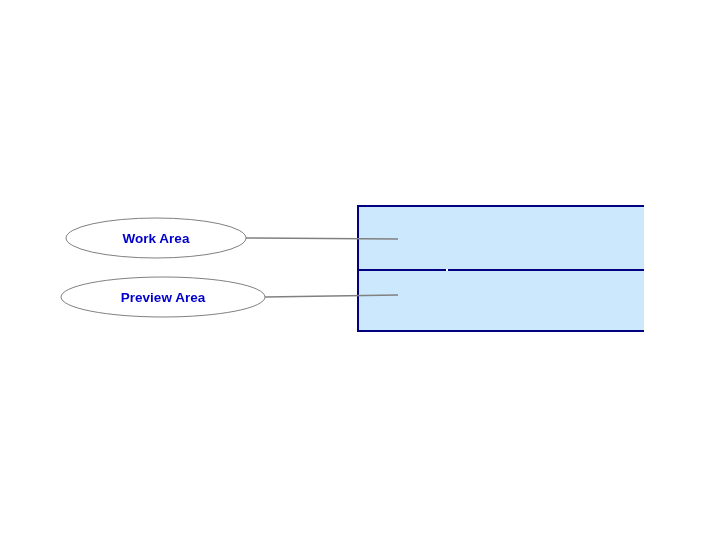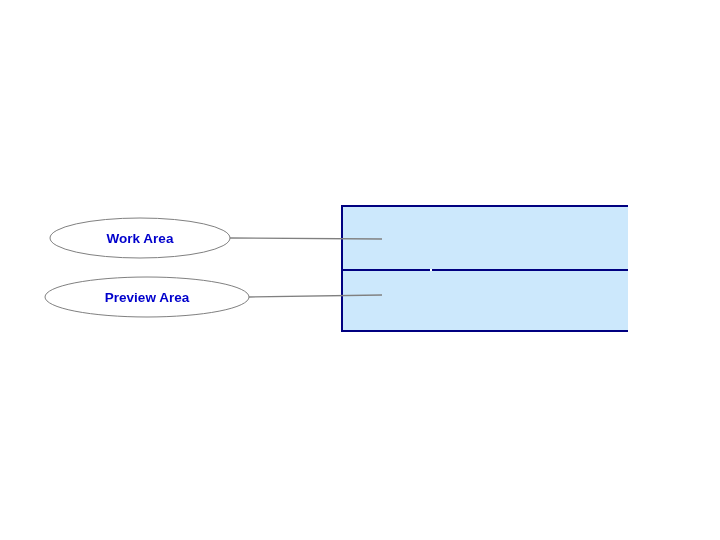--- a/index.html
+++ b/index.html
@@ -10,20 +10,21 @@
   }
   body {
     font-family: "Liberation Sans", sans-serif;
   }
   #canvas {
     position: relative;
     width: 628px;
     height: 540px;
     background: #ffffff;
     overflow: hidden;
+    margin-left: 16px;
   }
   #diagram-svg {
     position: absolute;
     left: 0;
     top: 0;
     width: 720px;
     height: 540px;
     display: block;
   }
   .callout-label {

